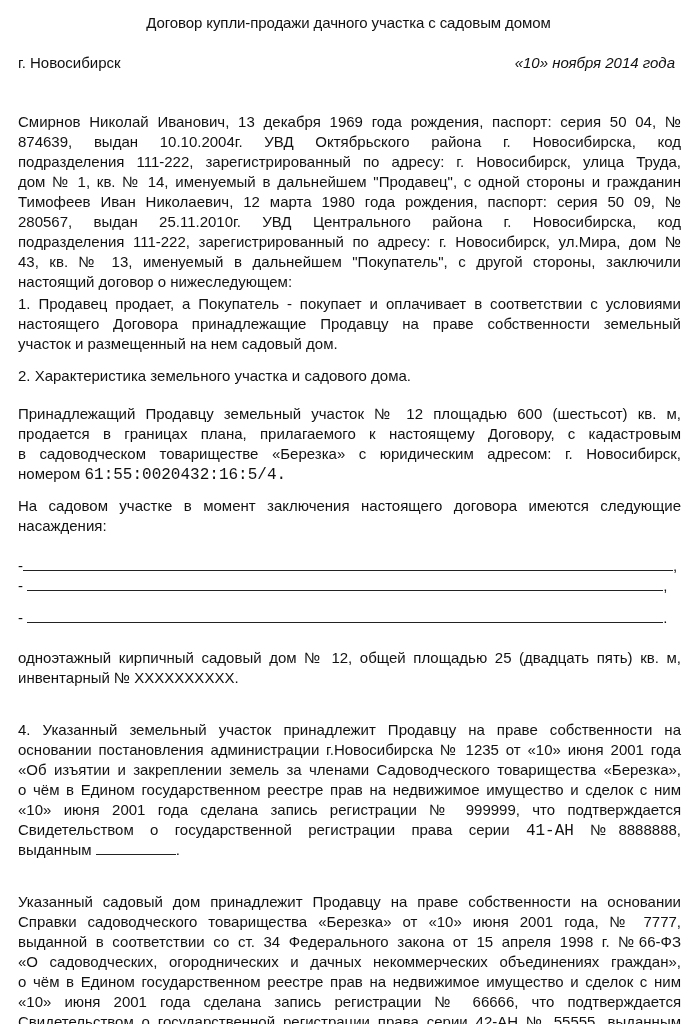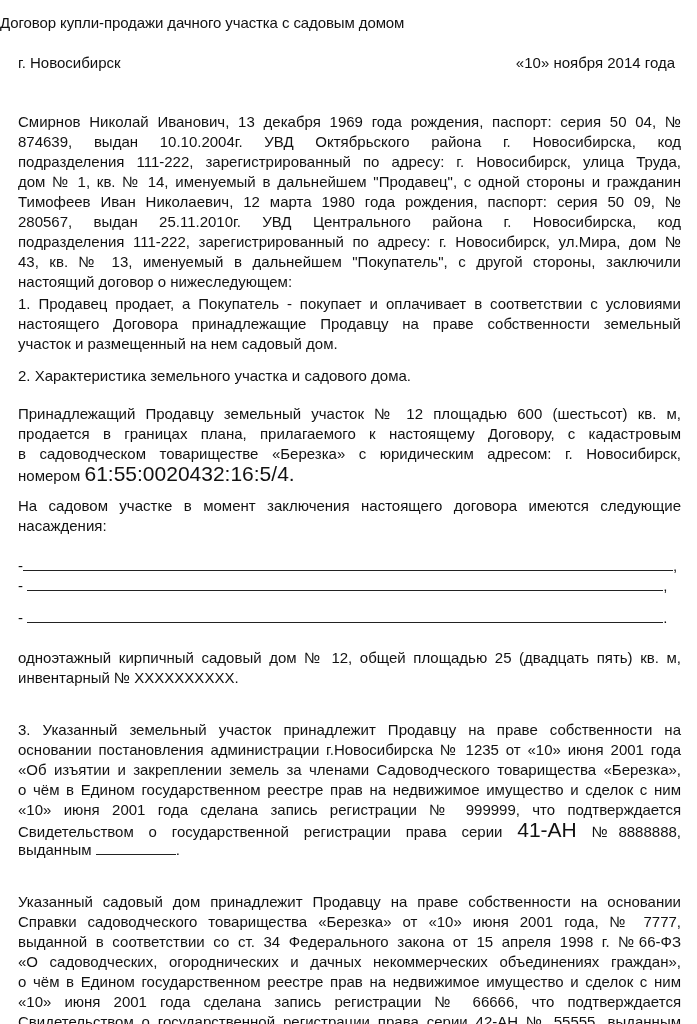--- a/index.html
+++ b/index.html
@@ -3,33 +3,33 @@
 <meta charset="utf-8">
 <style>
   html, body { margin: 0; padding: 0; background: #ffffff; }
   body {
     width: 697px; height: 1024px; overflow: hidden; position: relative;
     font-family: "Liberation Sans", sans-serif; color: #111111;
     font-size: 15px;
   }
   .page { position: absolute; left: 0; top: 0; width: 697px; height: 1024px; }
   .title {
-    position: absolute; top: 14px; left: 0; width: 697px; text-align: left;
+    position: absolute; top: 14px; left: 0; width: 697px; text-align: center;
     font-size: 15px; letter-spacing: -0.1px;
   }
   .header-row { position: absolute; top: 54px; left: 18px; width: 657px; height: 20px; }
   .city { position: absolute; left: 0; top: 0; }
-  .date { position: absolute; right: 0; top: 0; }
+  .date { position: absolute; right: 0; top: 0; font-style: italic; }
   .para { position: absolute; left: 18px; width: 663px; }
   .line {
     display: block; height: 20px; line-height: 20px; white-space: nowrap;
     text-align: justify; text-align-last: justify;
   }
   .line.last { text-align-last: left; }
-  .serif { font-family: Liberation Sans, sans-serif; font-size: 21px; }
+  .serif { font-family: Liberation Mono, monospace; font-size: 16px; }
   .blank-line { display: block; height: 20px; line-height: 20px; white-space: nowrap; }
   .blank-rule { display: inline-block; border-bottom: 1px solid #222; height: 14px; vertical-align: baseline; }
 </style>
 </head>
 <body>
 
 <div class="page">
 
   <div class="title">Договор купли-продажи дачного участка с садовым домом</div>
 
@@ -81,21 +81,21 @@
   <div class="para" style="top:608px;">
     <span class="blank-line"><span>- </span><span class="blank-rule" style="width:636px;"></span><span>.</span></span>
   </div>
 
   <div class="para" style="top:648px;">
     <span class="line">одноэтажный кирпичный садовый дом № 12, общей площадью 25 (двадцать пять) кв. м,</span>
     <span class="line last">инвентарный № XXXXXXXXXX.</span>
   </div>
 
   <div class="para" style="top:720px;">
-    <span class="line">3. Указанный земельный участок принадлежит Продавцу на праве собственности на</span>
+    <span class="line">4. Указанный земельный участок принадлежит Продавцу на праве собственности на</span>
     <span class="line">основании постановления администрации г.Новосибирска № 1235 от «10» июня 2001 года</span>
     <span class="line">«Об изъятии и закреплении земель за членами Садоводческого товарищества «Березка»,</span>
     <span class="line">о чём в Едином государственном реестре прав на недвижимое имущество и сделок с ним</span>
     <span class="line">«10» июня 2001 года сделана запись регистрации № 999999, что подтверждается</span>
     <span class="line"><span>Свидетельством о государственной регистрации права серии</span> <span class="serif">41-АН</span> <span>№8888888,</span></span>
     <span class="line last"><span>выданным</span> <span class="blank-rule" style="width:80px;"></span><span>.</span></span>
   </div>
 
   <div class="para" style="top:892px;">
     <span class="line">Указанный садовый дом принадлежит Продавцу на праве собственности на основании</span>

